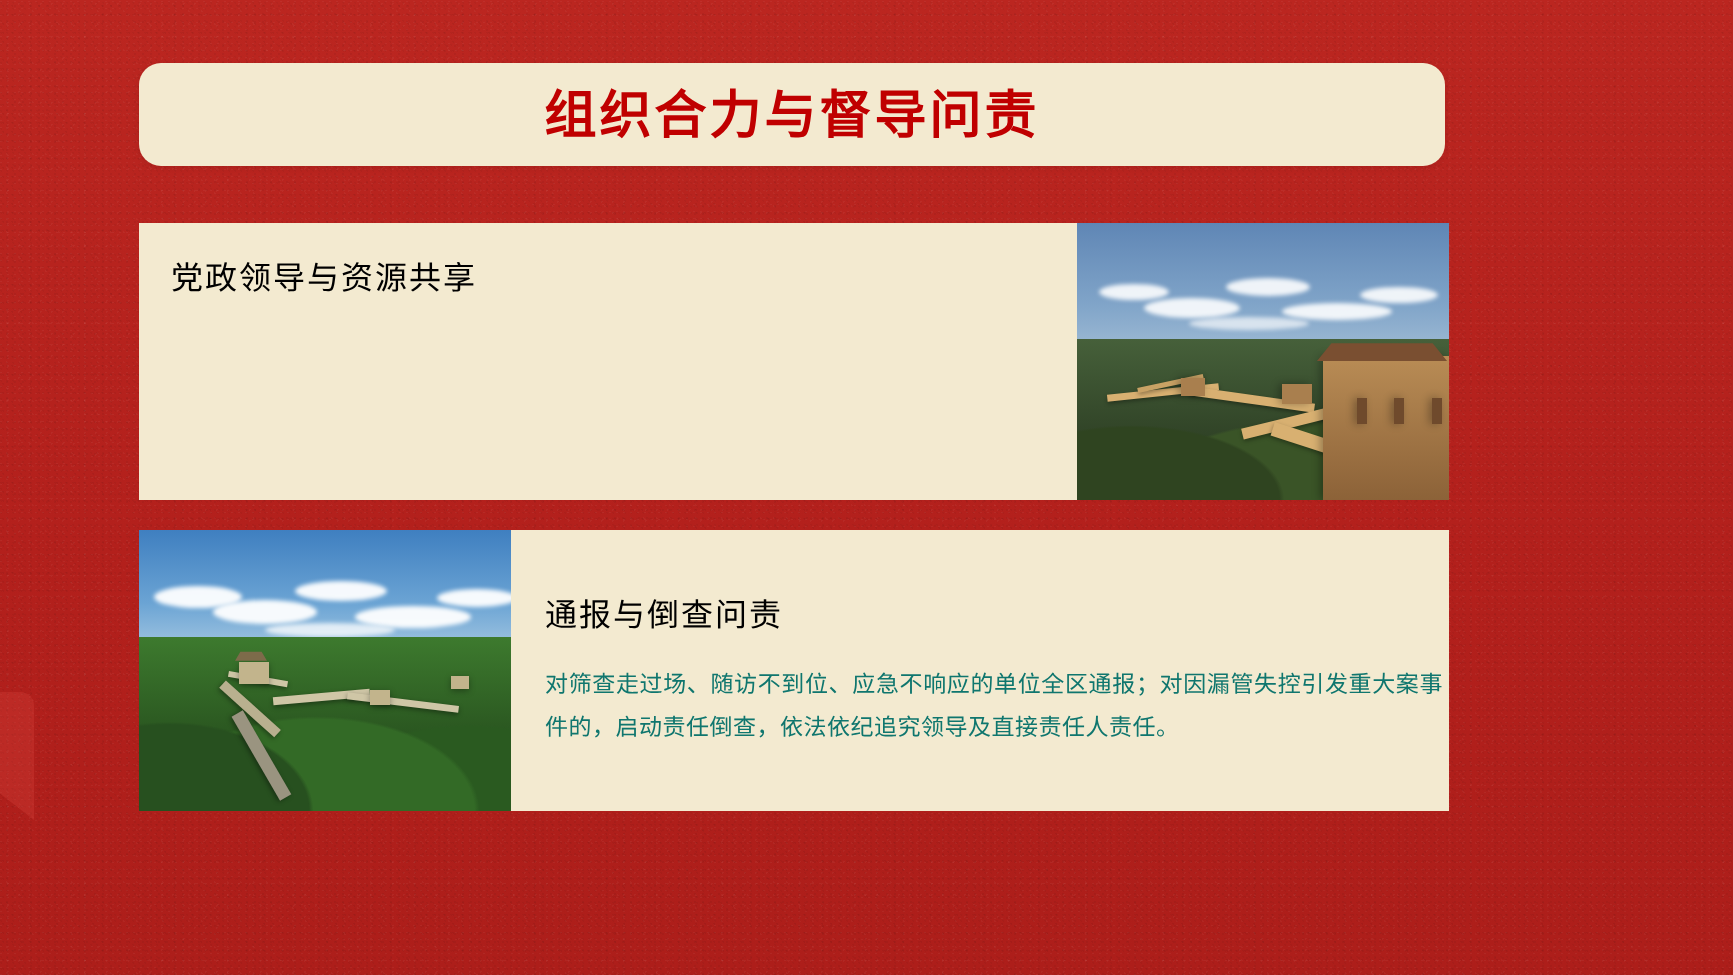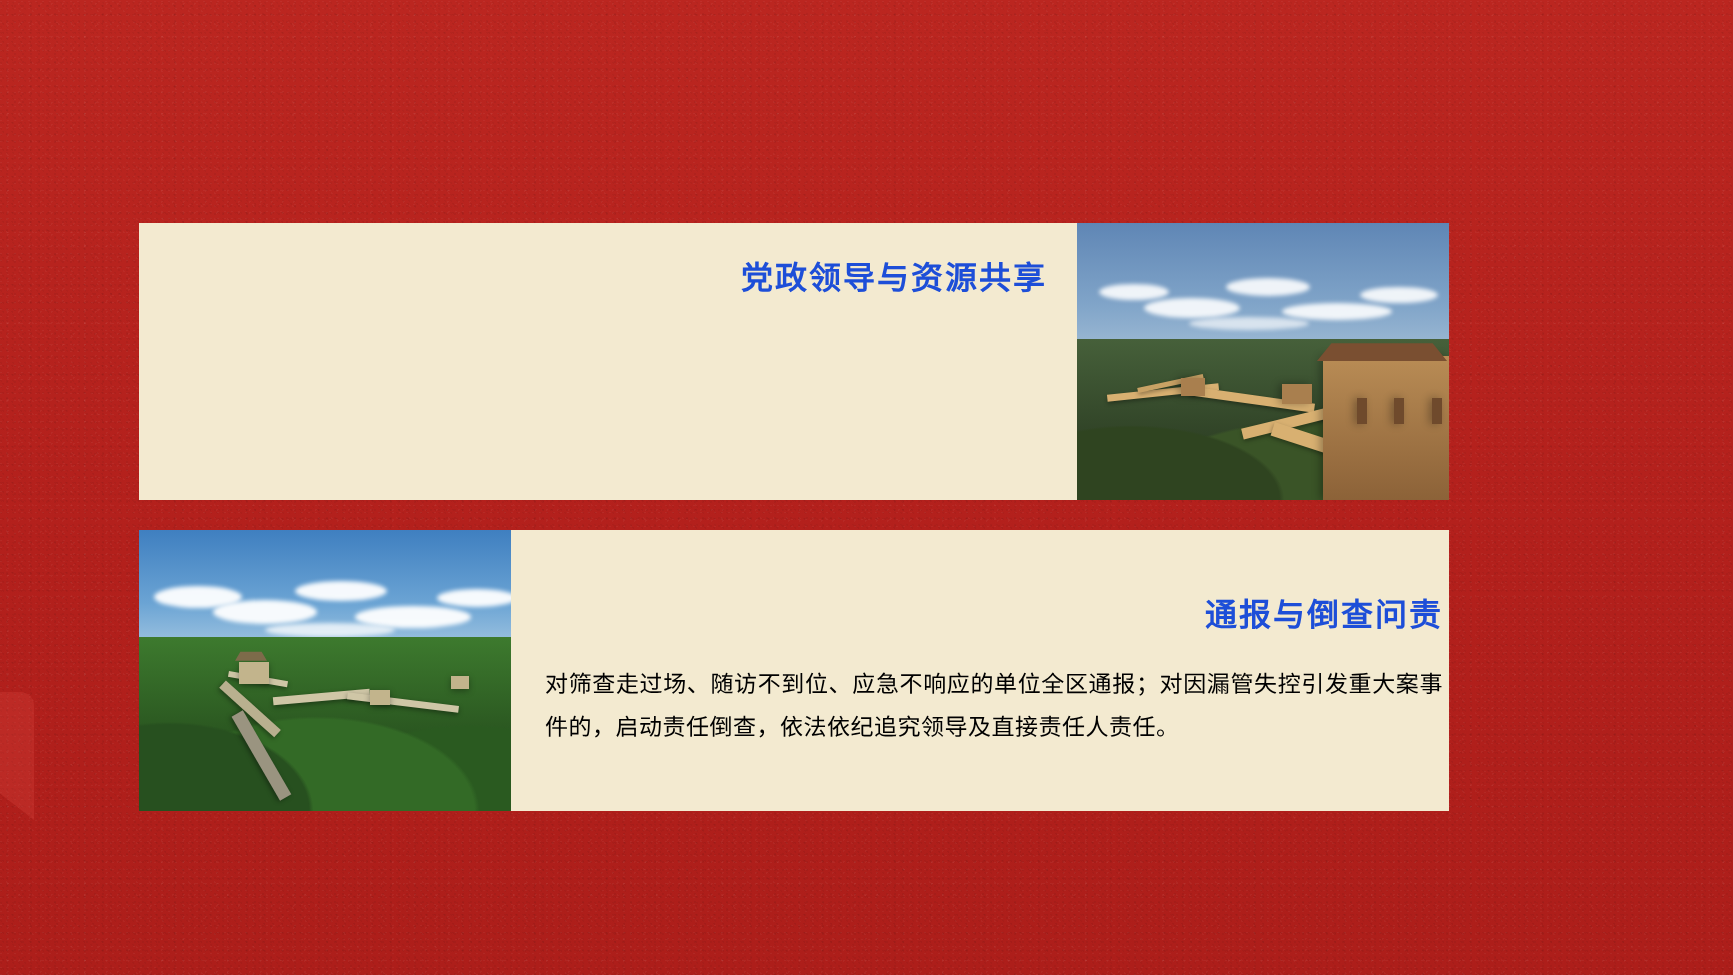--- a/index.html
+++ b/index.html
@@ -94,37 +94,37 @@
     flex: 1 1 auto;
     padding: 26px 36px 20px 32px;
     box-sizing: border-box;
     min-width: 0;
   }
   .card-one .card-text { padding-right: 30px; }
   .card-two .card-text { padding-left: 34px; padding-right: 6px; }
 
   .card-heading {
     font-size: 32px;
-    font-weight: bold;
-    color: #1d4ed8;
-    text-align: right;
+    font-weight: normal;
+    color: #000000;
+    text-align: left;
     letter-spacing: 2px;
     margin: 12px 0 26px 0;
     line-height: 1.1;
   }
   .card-two .card-heading { margin-top: 42px; margin-bottom: 30px; }
 
   .card-body {
     font-size: 23px;
     color: #c52e22;
     line-height: 1.85;
     letter-spacing: 0.5px;
     text-align: justify;
   }
-  .card-two .card-body { color: #000000; }
+  .card-two .card-body { color: #0f766e; }
 
   .card-photo {
     flex: 0 0 auto;
     position: relative;
     overflow: hidden;
   }
   .card-one .card-photo { width: 372px; height: 277px; }
   .card-two .card-photo { width: 372px; height: 281px; }
 
   
@@ -215,20 +215,23 @@
 </head>
 <body>
 
 <div class="slide">
 
   <div class="edge-ornament">
     <div class="ribbon"></div>
 
   </div>
 
+  <div class="title-panel">
+    <div class="title-text">组织合力与督导问责</div>
+  </div>
 
   <div class="card card-one">
     <div class="card-text">
       <div class="card-heading">党政领导与资源共享</div>
     </div>
     <div class="card-photo">
       <div class="wall-sunset">
         <div class="cloud" style="left:6%;  top:22%; width:70px; height:16px;"></div>
         <div class="cloud" style="left:18%; top:27%; width:96px; height:20px;"></div>
         <div class="cloud" style="left:40%; top:20%; width:84px; height:18px;"></div>

